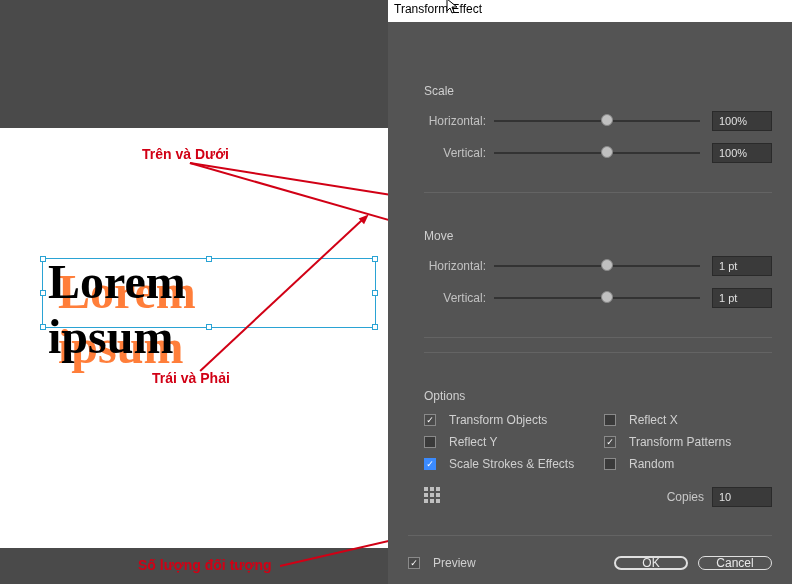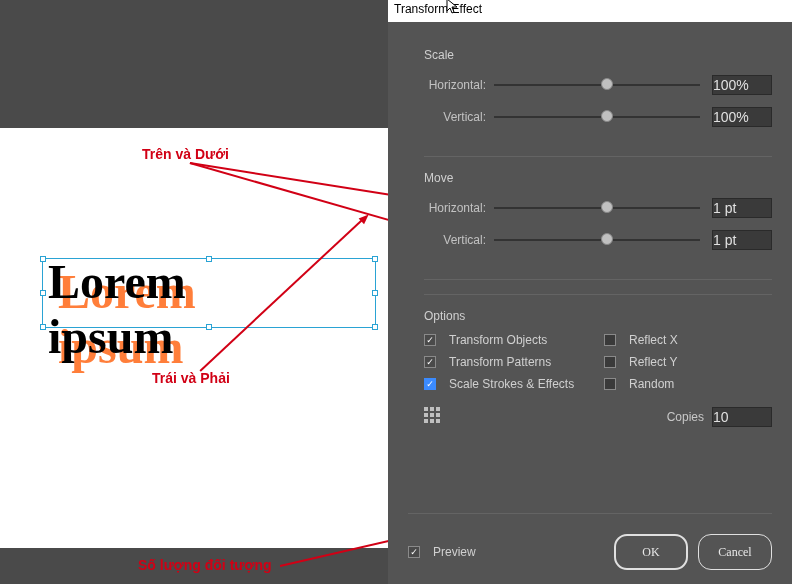--- a/index.html
+++ b/index.html
@@ -19,47 +19,47 @@
   .arrow-line { position: absolute; background: #d10015; transform-origin: left center; height: 1.5px; }
   .arrow-head { position: absolute; width: 0; height: 0; border-top: 4px solid transparent; border-bottom: 4px solid transparent; border-left: 10px solid #d10015; }
   
   .panel { position: absolute; left: 388px; top: 0; width: 404px; height: 584px; background: #0369a1; }
   .panel-title-bar { height: 22px; background: #fff; color: #000; padding: 2px 6px; font-size: 12px; }
   .panel-body { background: #545454; color: #c8c8c8; height: 562px; padding: 26px 20px 14px 36px; position: relative; font-size: 12px; }
   
   .cursor { position: absolute; left: 58px; top: -2px; }
   
   .section { margin-bottom: 26px; }
-  .section-title { color: #cfcfcf; margin-bottom: 10px; }
+  .section-title { color: #cfcfcf; margin-bottom: 10px; margin-top: 36px; }
   .row { display: flex; align-items: center; height: 26px; margin-bottom: 6px; }
   .row-label { width: 70px; text-align: right; color: #c2c2c2; padding-right: 8px; }
   .slider-track { flex: 1; height: 2px; background: #333; position: relative; }
   .slider-thumb { width: 12px; height: 12px; border-radius: 50%; background: #c0c0c0; border: 1px solid #888; position: absolute; top: -6px; transform: translateX(-50%); }
-  .num-field { width: 60px; height: 20px; background: #3a3a3a; border: 1px solid #2a2a2a; color: #e0e0e0; padding: 0 0; margin-left: 12px; font-size: 14px; display: flex; align-items: center; }
+  .num-field { width: 60px; height: 20px; background: #3a3a3a; border: 1px solid #2a2a2a; color: #e0e0e0; padding: 0 6px; margin-left: 12px; font-size: 11px; display: flex; align-items: center; }
   
   .divider { border: none; border-top: 1px solid #646464; margin: 0 0 14px 0; }
   
   .angle-row { display: flex; align-items: center; justify-content: center; gap: 8px; height: 30px; }
   .angle-dial { width: 24px; height: 24px; border: 2px solid #b0b0b0; border-radius: 50%; position: relative; }
   .angle-dial::after { content: ""; position: absolute; left: 50%; top: 50%; width: 10px; height: 2px; background: #b0b0b0; transform-origin: left center; }
   
   .options-grid { display: grid; grid-template-columns: 1fr 1fr; gap: 8px 12px; margin-top: 10px; }
   .chk { display: flex; align-items: center; gap: 13px; color: #d0d0d0; }
   .chk-box { width: 12px; height: 12px; border: 1px solid #8a8a8a; background: #3a3a3a; display: flex; align-items: center; justify-content: center; color: #fff; font-size: 9px; line-height: 1; }
   .chk-box.checked::after { content: "✓"; }
   .chk-box.checked { background: #4a4a4a; }
   .chk-box.checked.blue { background: #3b8bff; border-color: #3b8bff; }
   
   .copies-row { display: flex; align-items: center; gap: 8px; margin-top: 16px; }
   .align-icon { width: 20px; height: 20px; display: grid; grid-template-columns: repeat(3,4px); grid-template-rows: repeat(3,4px); gap: 2px; }
   .align-icon span { background: #c0c0c0; }
   
   .panel-footer { position: absolute; left: 20px; right: 20px; bottom: 14px; display: flex; align-items: center; justify-content: space-between; border-top: 1px solid #646464; padding-top: 20px; }
   .footer-right { display: flex; gap: 10px; }
-  .btn { height: 36px; min-width: 74px; border: 1.5px solid #e0e0e0; border-radius: 13px; background: transparent; color: #e8e8e8; font-size: 12px; display: flex; align-items: center; justify-content: center; cursor: pointer; font-family: Liberation Serif, serif; }
+  .btn { height: 14px; min-width: 74px; border: 1.5px solid #e0e0e0; border-radius: 13px; background: transparent; color: #e8e8e8; font-size: 12px; display: flex; align-items: center; justify-content: center; cursor: pointer; }
   .btn.default { border-width: 2px; }
 </style>
 </head>
 <body>
 
 <div class="canvas-area">
   <div class="artboard"></div>
 
   <div class="text-object">
     <span class="text-shadow">Lorem ipsum</span>
@@ -150,26 +150,26 @@
       <div class="options-grid">
         <label class="chk">
             <span class="chk-box checked"></span>
             <span>Transform Objects</span>
           </label>
         <label class="chk">
             <span class="chk-box"></span>
             <span>Reflect X</span>
           </label>
         <label class="chk">
+            <span class="chk-box"></span>
+            <span>Reflect Y</span>
+          </label>
+        <label class="chk">
             <span class="chk-box checked"></span>
             <span>Transform Patterns</span>
-          </label>
-        <label class="chk">
-            <span class="chk-box"></span>
-            <span>Reflect Y</span>
           </label>
         <label class="chk">
             <span class="chk-box checked blue"></span>
             <span>Scale Strokes &amp; Effects</span>
           </label>
         <label class="chk">
             <span class="chk-box"></span>
             <span>Random</span>
           </label>
       </div>

